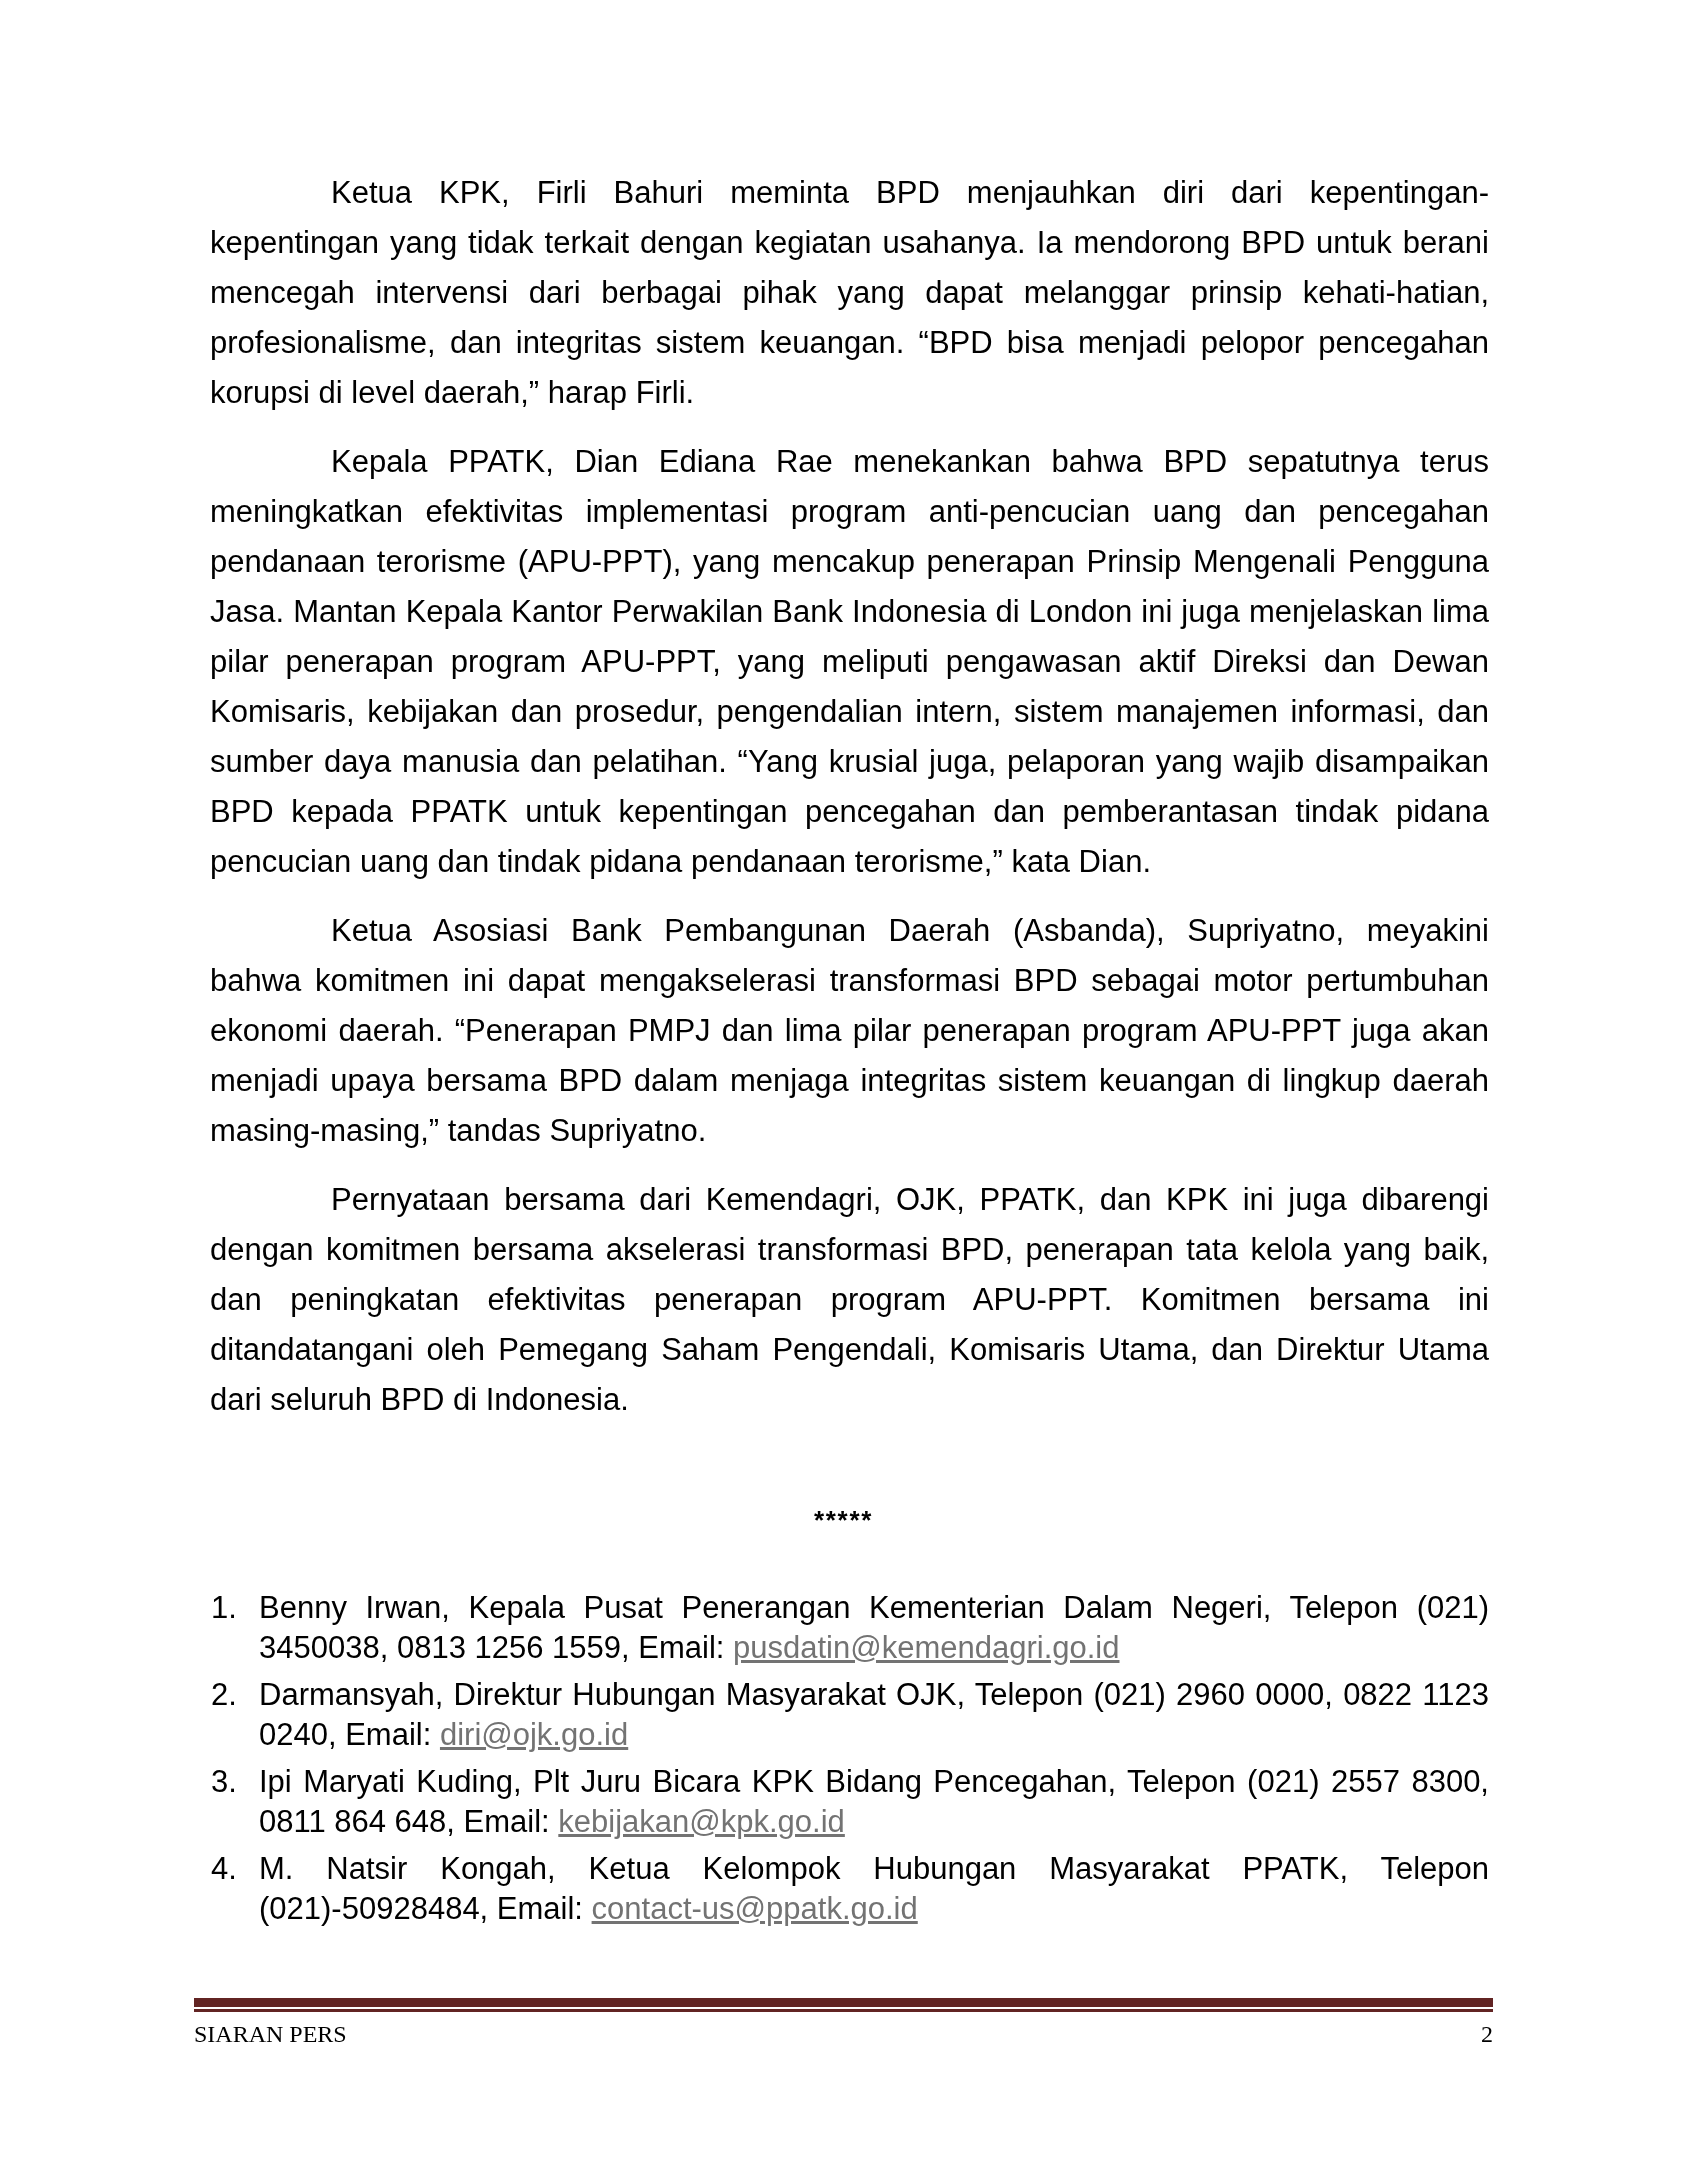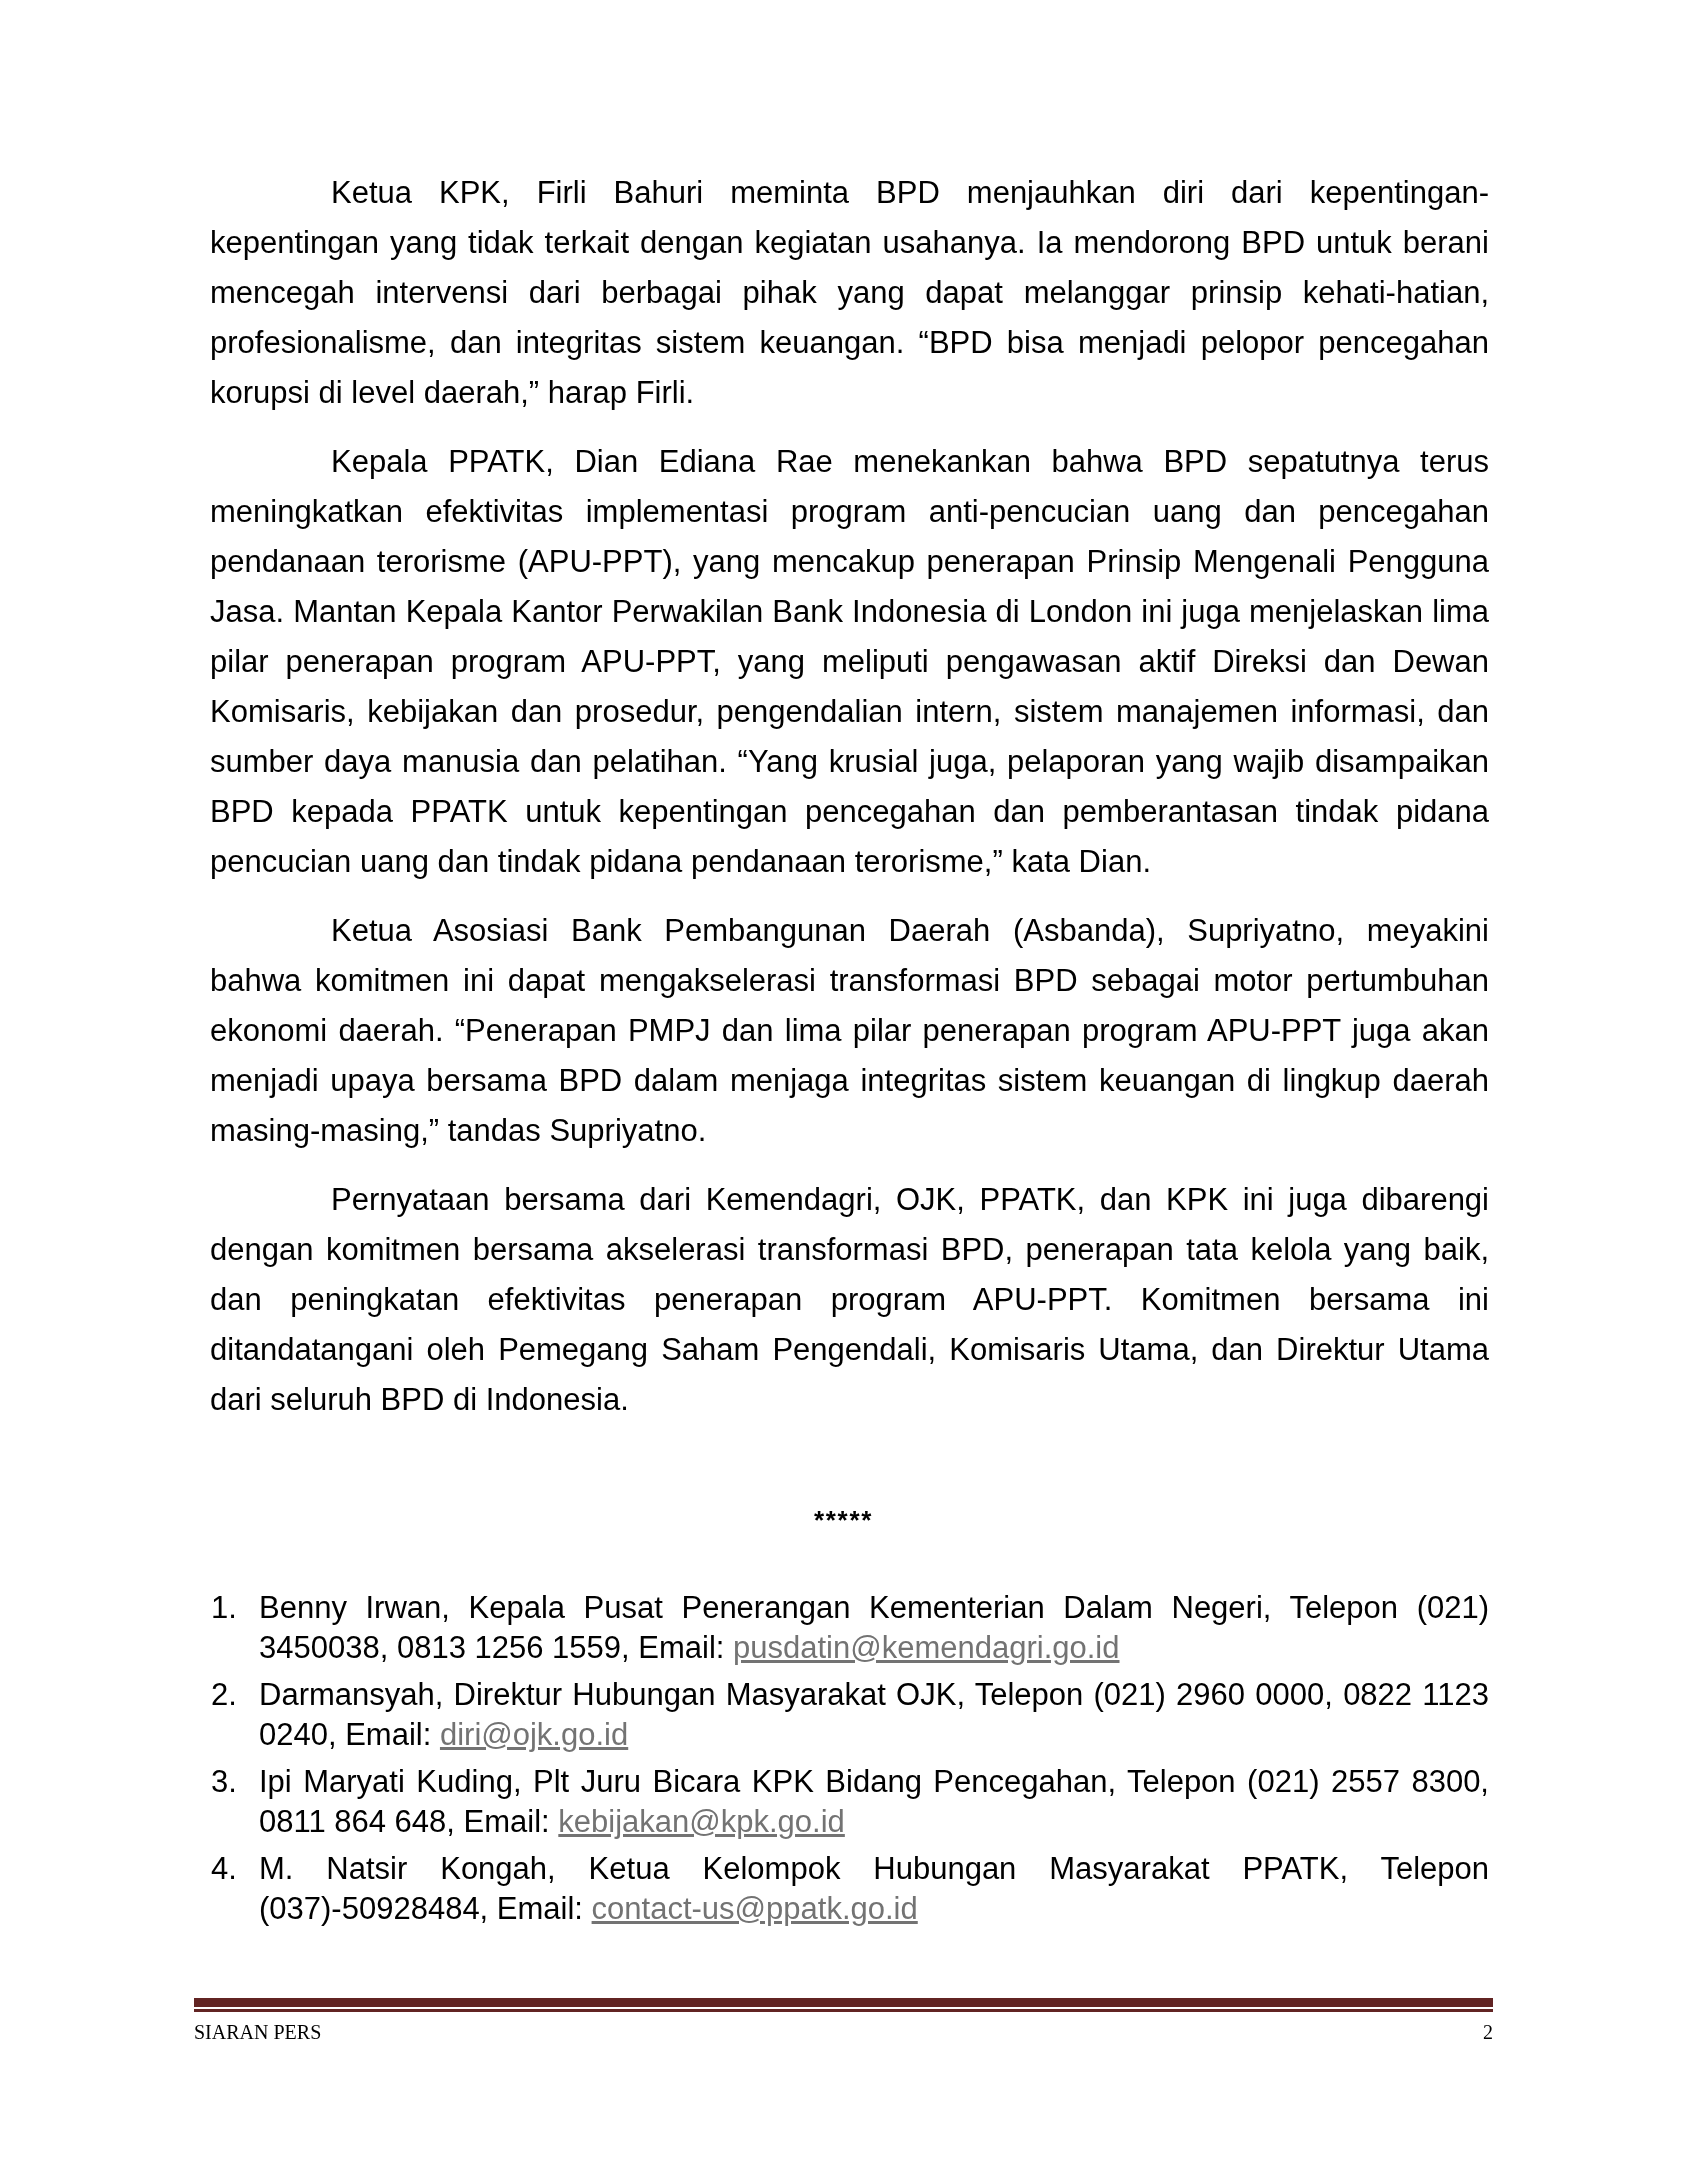--- a/index.html
+++ b/index.html
@@ -78,21 +78,21 @@
   .rule-thin {
     height: 2.6px;
     background: #622423;
     margin-top: 2.6px;
   }
   .footer-row {
     display: flex;
     justify-content: space-between;
     align-items: baseline;
     font-family: "Liberation Serif", serif;
-    font-size: 20px;
+    font-size: 24px;
     padding-top: 8.7px;
   }
 </style>
 </head>
 <body>
 
 <div class="page-content">
 
   <p class="para">Ketua KPK, Firli Bahuri meminta BPD menjauhkan diri dari kepentingan-kepentingan yang tidak terkait dengan kegiatan usahanya. Ia mendorong BPD untuk berani mencegah intervensi dari berbagai pihak yang dapat melanggar prinsip kehati-hatian, profesionalisme, dan integritas sistem keuangan. “BPD bisa menjadi pelopor pencegahan korupsi di level daerah,” harap Firli.</p>
   <p class="para">Kepala PPATK, Dian Ediana Rae menekankan bahwa BPD sepatutnya terus meningkatkan efektivitas implementasi program anti-pencucian uang dan pencegahan pendanaan terorisme (APU-PPT), yang mencakup penerapan Prinsip Mengenali Pengguna Jasa. Mantan Kepala Kantor Perwakilan Bank Indonesia di London ini juga menjelaskan lima pilar penerapan program APU-PPT, yang meliputi pengawasan aktif Direksi dan Dewan Komisaris, kebijakan dan prosedur, pengendalian intern, sistem manajemen informasi, dan sumber daya manusia dan pelatihan. “Yang krusial juga, pelaporan yang wajib disampaikan BPD kepada PPATK untuk kepentingan pencegahan dan pemberantasan tindak pidana pencucian uang dan tindak pidana pendanaan terorisme,” kata Dian.</p>
@@ -110,21 +110,21 @@
     <li>
       <span class="num">2.</span>
       <span class="contact-body"><span>Darmansyah, Direktur Hubungan Masyarakat OJK, Telepon (021) 2960 0000, 0822 1123 0240, Email: </span><a class="email-link" href="#">diri@ojk.go.id</a></span>
     </li>
     <li>
       <span class="num">3.</span>
       <span class="contact-body"><span>Ipi Maryati Kuding, Plt Juru Bicara KPK Bidang Pencegahan, Telepon (021) 2557 8300, 0811 864 648, Email: </span><a class="email-link" href="#">kebijakan@kpk.go.id</a></span>
     </li>
     <li>
       <span class="num">4.</span>
-      <span class="contact-body"><span>M. Natsir Kongah, Ketua Kelompok Hubungan Masyarakat PPATK, Telepon (037)-50928484, Email: </span><a class="email-link" href="#">contact-us@ppatk.go.id</a></span>
+      <span class="contact-body"><span>M. Natsir Kongah, Ketua Kelompok Hubungan Masyarakat PPATK, Telepon (021)-50928484, Email: </span><a class="email-link" href="#">contact-us@ppatk.go.id</a></span>
     </li>
   </ol>
 
 </div>
 
 <div class="footer">
   <div class="rule-thick"></div>
   <div class="rule-thin"></div>
   <div class="footer-row">
     <span>SIARAN PERS</span>

